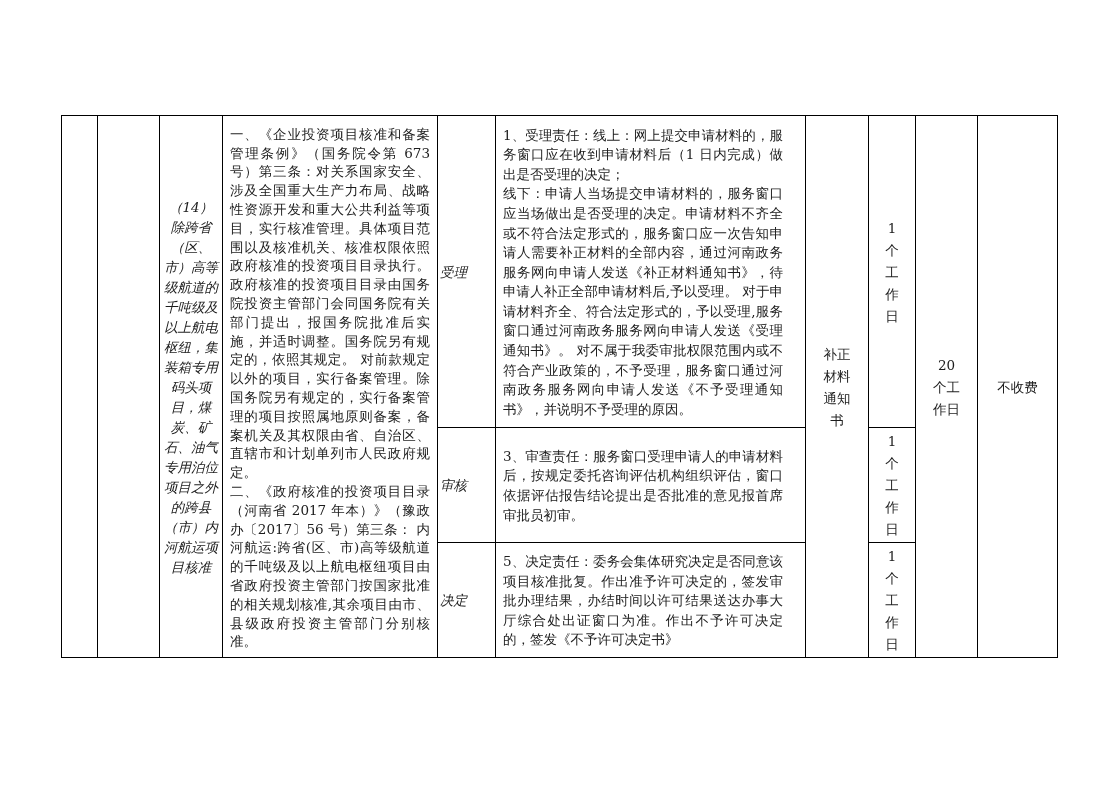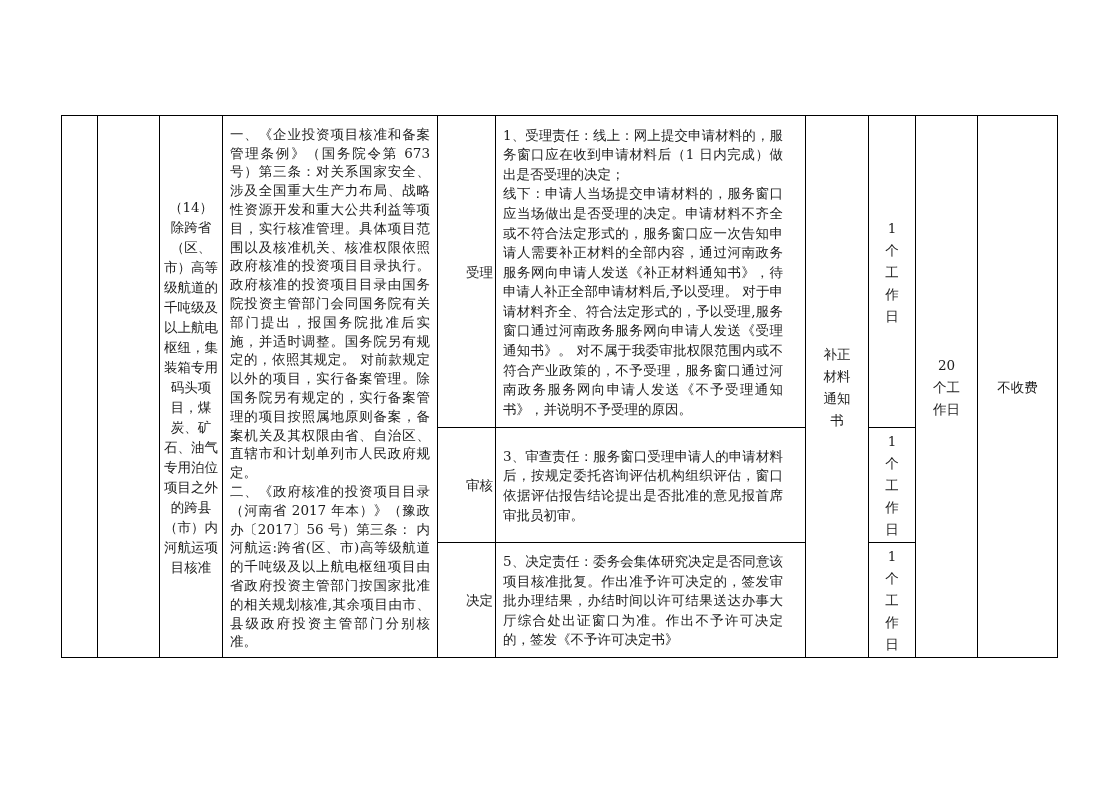--- a/index.html
+++ b/index.html
@@ -31,32 +31,34 @@
     border: 1.6px solid #000000;
     vertical-align: middle;
     overflow: hidden;
     box-sizing: border-box;
   }
   td.empty-cell { padding: 0; }
   td.item-name-cell {
     text-align: center;
     padding: 2px 4px;
     line-height: 20px;
+    font-style: italic;
   }
   td.legal-basis-cell {
     vertical-align: top;
     text-align: justify;
     padding: 5px 7px 2px 7px;
     line-height: 18.8px;
     white-space: pre-line;
   }
   td.step-cell {
-    text-align: right;
+    text-align: left;
     line-height: 20px;
     padding: 2px;
+    font-style: italic;
   }
   td.duty-cell {
     vertical-align: top;
     text-align: justify;
     padding: 3px 22px 1px 7px;
     line-height: 19.6px;
     white-space: pre-line;
   }
   td.dept-cell, td.time-cell, td.total-time-cell, td.fee-cell {
     text-align: center;

